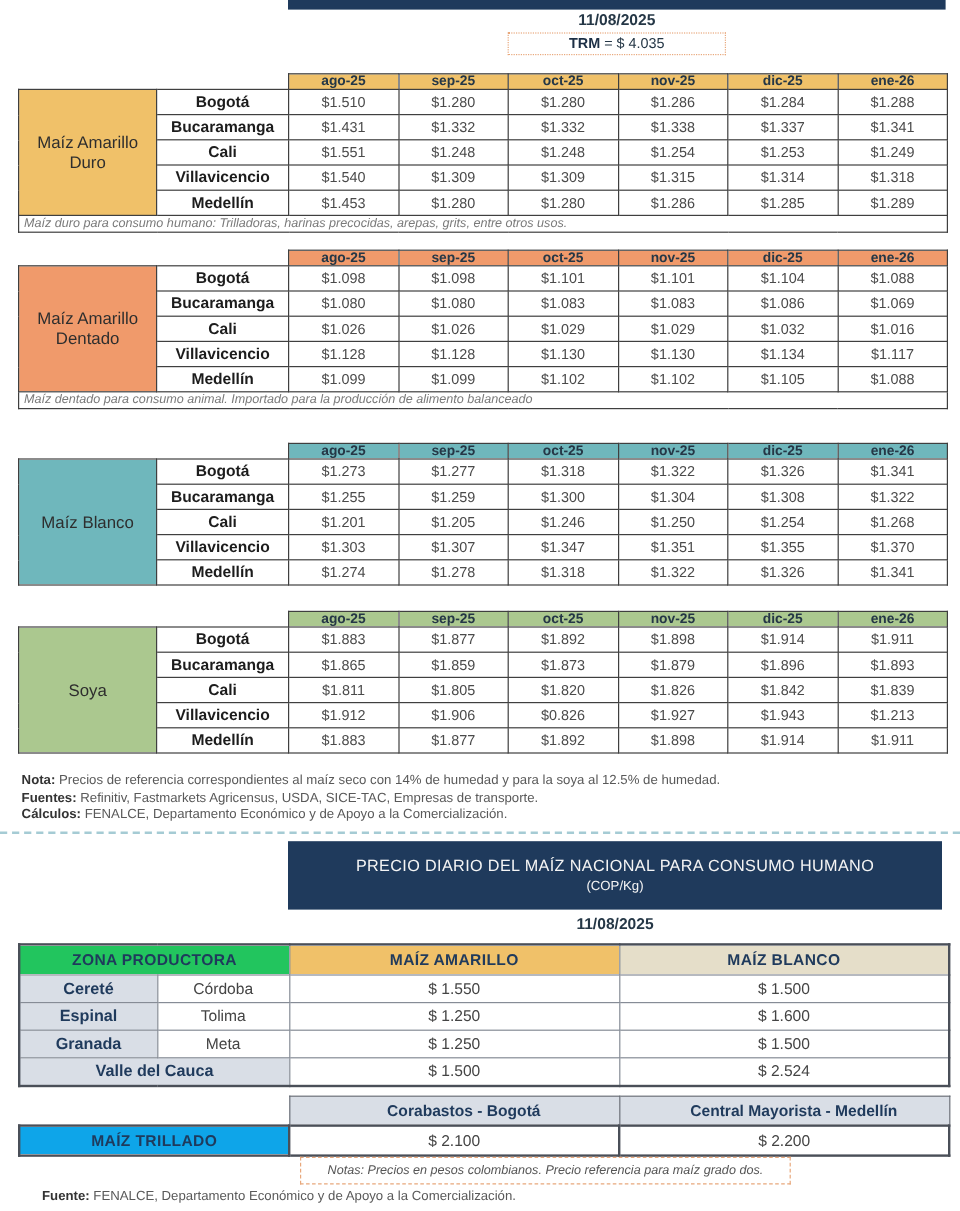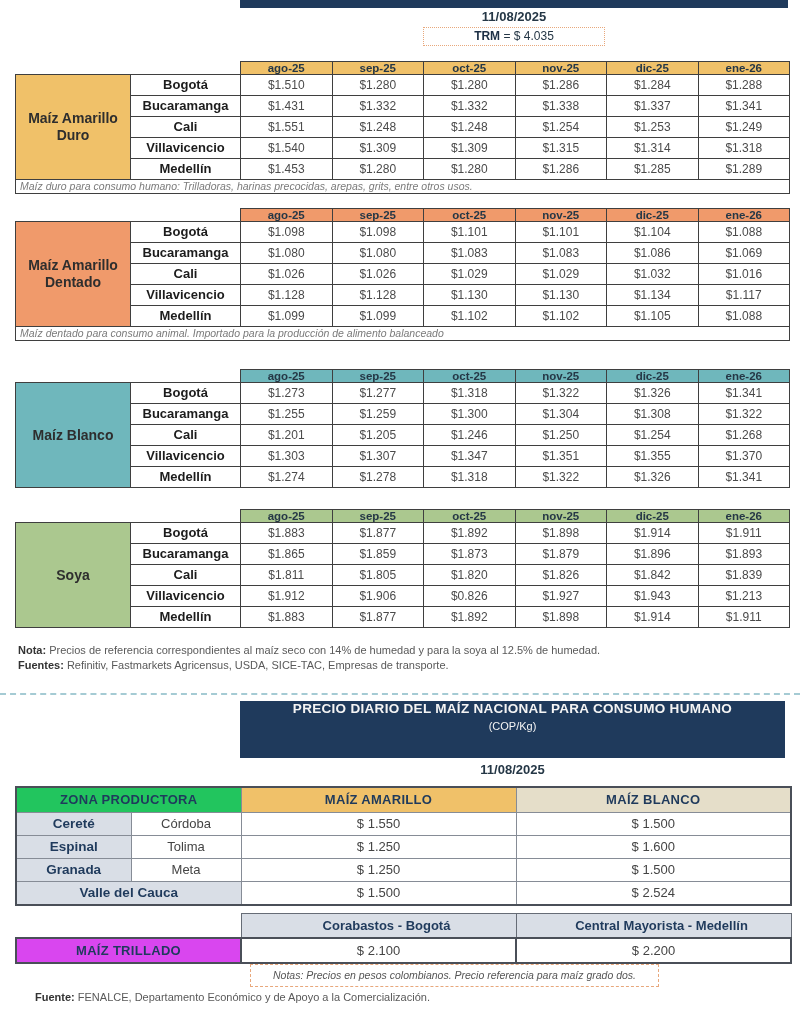--- a/index.html
+++ b/index.html
@@ -16,52 +16,52 @@
     text-align:center;font-size:12px;line-height:17px;color:#253746;background:#fff;}
   .trm-box b{color:#1c2f45;}
   
   table.price{border-collapse:collapse;table-layout:fixed;width:775px;left:15px;
     position:absolute;font-size:12px;}
   table.price td{border:1px solid #3f3f3f;text-align:center;padding:0;overflow:hidden;white-space:nowrap;}
   table.price tr.hrow td{height:12px;line-height:12px;font-weight:bold;font-size:11.5px;color:#253746;}
   table.price td.nob{border:none;background:#fff;}
   table.price td.city{height:20px;line-height:20px;font-weight:bold;font-size:13px;color:#1c1c1c;background:#fff;}
   table.price td.val{height:20px;line-height:20px;color:#4a4a4a;background:#fff;}
-  table.price td.lbl{font-weight:bold;font-size:14px;color:#2e2e2e;white-space:normal;line-height:17px;text-align:center;}
+  table.price td.lbl{font-weight:normal;font-size:14px;color:#2e2e2e;white-space:normal;line-height:17px;text-align:center;}
   table.price td.note{height:13px;line-height:13px;text-align:left;font-style:italic;
     font-size:10.5px;color:#7a7a7a;padding-left:4px;background:#fff;}
   .bg0{background:#F0C169;} .bg1{background:#F09A6B;} .bg2{background:#6FB7BC;} .bg3{background:#ABC88F;}
   
   .footnotes{left:18px;top:643px;font-size:11px;line-height:14.5px;color:#595959;}
   .footnotes b{color:#333;}
   .divider{left:0;top:693px;width:800px;border-top:2px dashed #A5CBD4;height:0;}
   
   .s2-header{left:240px;top:701px;width:545px;height:57px;background:#1F3A5C;color:#f4f4f4;
     text-align:center;}
-  .s2-title{font-size:13.5px;font-weight:bold;letter-spacing:.3px;}
+  .s2-title{font-size:13.5px;font-weight:normal;letter-spacing:.3px;padding-top:13px;}
   .s2-subtitle{font-size:11px;margin-top:4px;}
   .s2-date{left:240px;top:762px;width:545px;text-align:center;font-weight:bold;
     font-size:13px;color:#253746;}
   table.zona{border-collapse:collapse;table-layout:fixed;width:775px;left:15px;top:786px;
     position:absolute;border:2px solid #4a4f58;}
   table.zona td{border:1px solid #868c96;text-align:center;padding:0;overflow:hidden;white-space:nowrap;}
   table.zona tr.zhead td{height:24px;line-height:24px;font-weight:bold;font-size:13px;
     color:#1F3A5C;letter-spacing:.3px;}
   .z-gray{background:#22c55e;} .z-am{background:#F0C169;} .z-bl{background:#E5DEC9;}
   table.zona td.z-zona{height:22px;line-height:22px;background:#D9DEE6;color:#1F3A5C;
     font-weight:bold;font-size:13.5px;}
   table.zona td.z-dept{height:22px;line-height:22px;background:#fff;color:#444;font-size:13px;}
   table.zona td.z-val{height:22px;line-height:22px;background:#fff;color:#444;font-size:13px;}
   table.trillado{border-collapse:collapse;table-layout:fixed;width:775px;left:15px;top:913px;
     position:absolute;}
   table.trillado td{text-align:center;padding:0;overflow:hidden;white-space:nowrap;height:23px;line-height:23px;}
   table.trillado td.nob{border:none;background:#fff;}
   table.trillado td.t-head{border:1px solid #666c76;background:#D9DEE6;color:#1F3A5C;
     font-weight:bold;font-size:13px;padding-left:16px;}
-  table.trillado td.t-label{border:2px solid #4a4f58;background:#d946ef;color:#1F3A5C;
+  table.trillado td.t-label{border:2px solid #4a4f58;background:#0ea5e9;color:#1F3A5C;
     font-weight:bold;font-size:13px;letter-spacing:.3px;}
   table.trillado td.t-val{border:2px solid #4a4f58;border-left:1px solid #666c76;background:#fff;
     color:#444;font-size:13px;}
   .notas-box{left:250px;top:964px;width:407px;height:21px;border:1px dashed #E8A87C;
     text-align:center;font-style:italic;font-size:10.5px;line-height:21px;color:#555;}
   .fuente{left:35px;top:991px;font-size:11px;color:#595959;}
   .fuente b{color:#333;}
 </style>
 </head>
 <body>
@@ -335,20 +335,21 @@
     <td class="val">$1.898</td>
     <td class="val">$1.914</td>
     <td class="val">$1.911</td>
   </tr>
 </tbody>
   </table>
 
 <div class="abs footnotes">
   <div><b>Nota:</b> <span>Precios de referencia correspondientes al maíz seco con 14% de humedad y para la soya al 12.5% de humedad.</span></div>
   <div><b>Fuentes:</b> <span>Refinitiv, Fastmarkets Agricensus, USDA, SICE-TAC, Empresas de transporte.</span></div>
+  <div><b>Cálculos:</b> <span>FENALCE, Departamento Económico y de Apoyo a la Comercialización.</span></div>
 </div>
 
 <div class="abs divider"></div>
 
 <div class="abs s2-header">
   <div class="s2-title">PRECIO DIARIO DEL MAÍZ NACIONAL PARA CONSUMO HUMANO</div>
   <div class="s2-subtitle">(COP/Kg)</div>
 </div>
 <div class="abs s2-date">11/08/2025</div>
 

